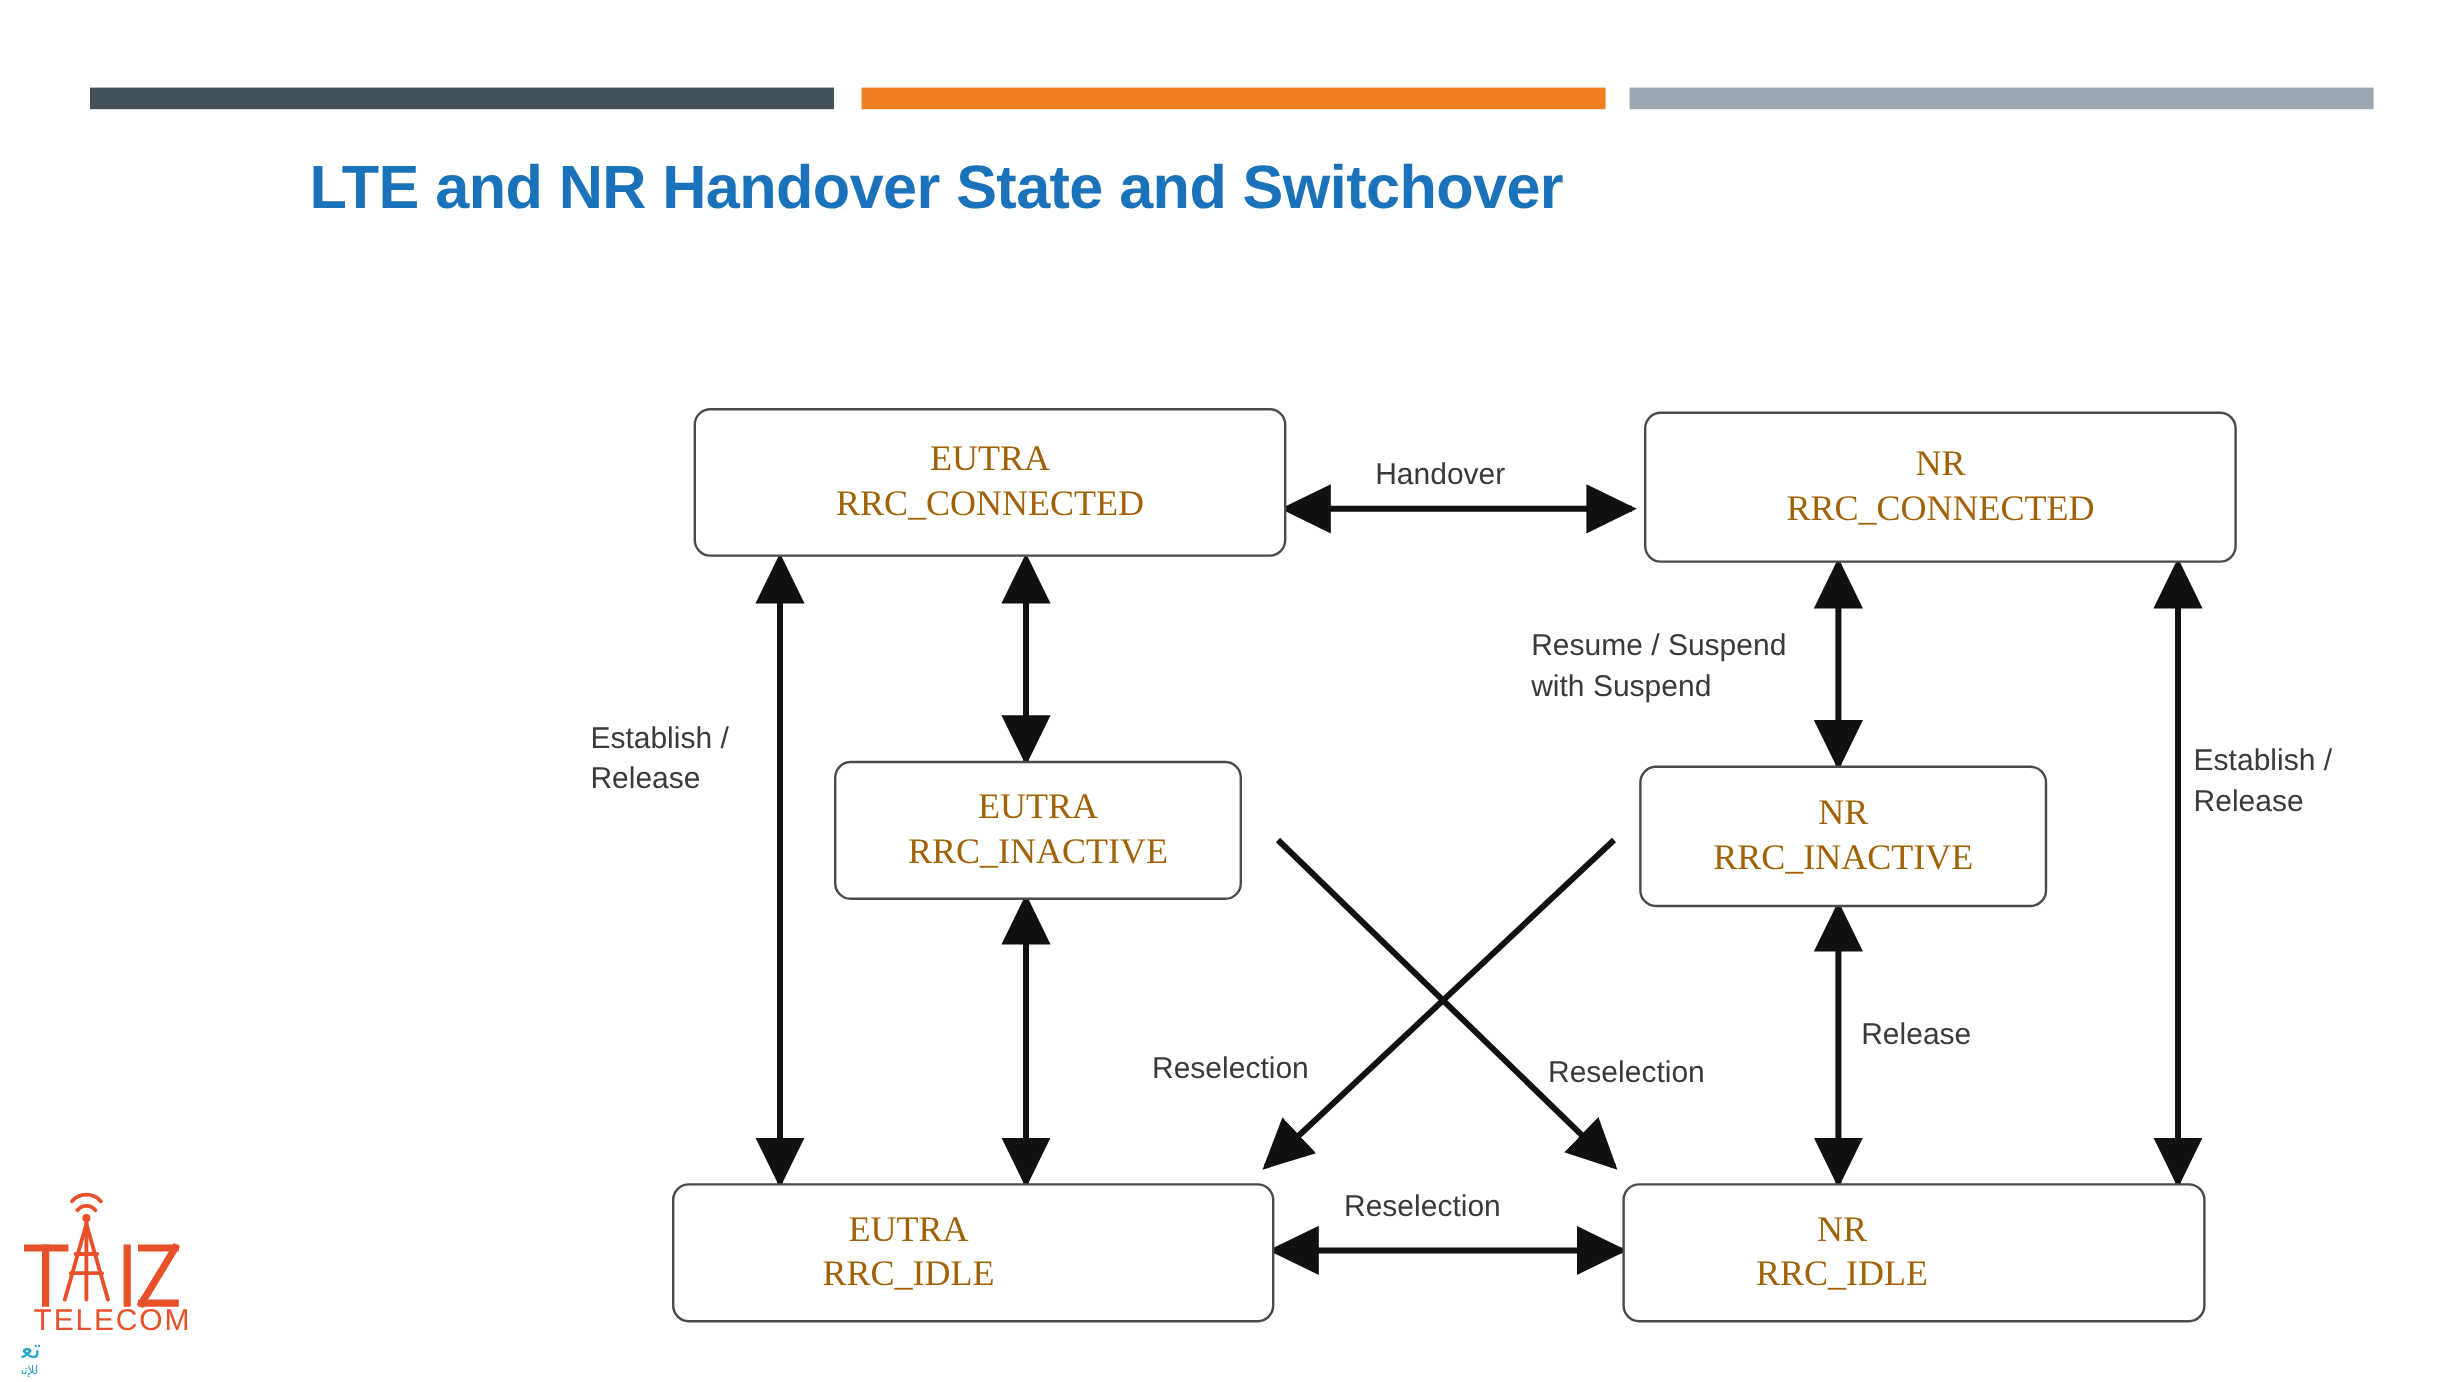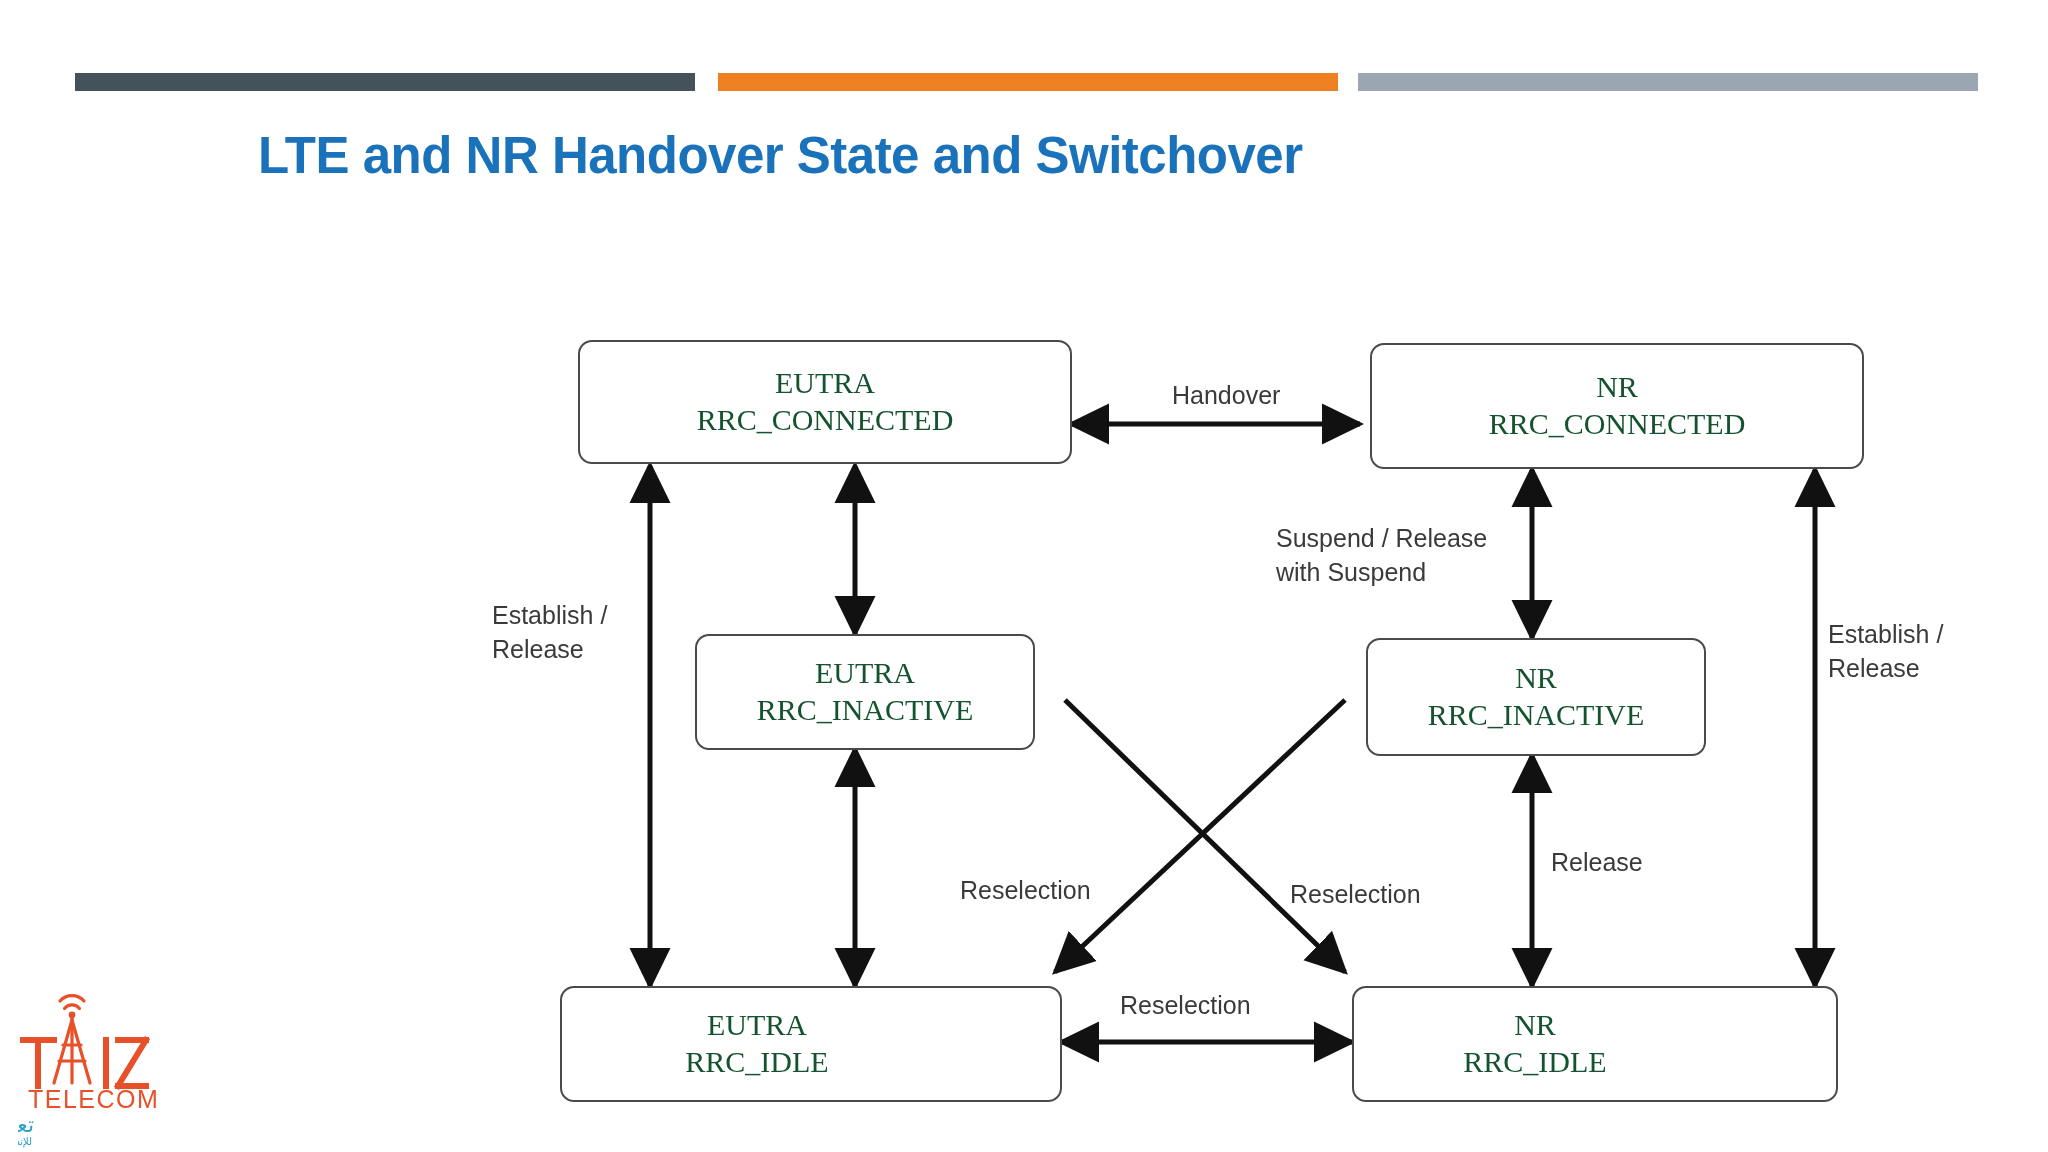--- a/index.html
+++ b/index.html
@@ -48,21 +48,21 @@
   #diagram svg { display: block; }
 
   
   .node {
     position: absolute;
     border: 2.5px solid #4a4a4a;
     border-radius: 14px;
     background: #ffffff;
     font-family: "Liberation Serif", serif;
     font-size: 30px;
-    color: #14532d;
+    color: #a16207;
     line-height: 1.22;
     text-align: center;
     display: flex;
     flex-direction: column;
     justify-content: center;
     align-items: center;
   }
   .node .l1, .node .l2 { display: block; white-space: nowrap; }
 
   
@@ -153,23 +153,23 @@
     <div class="node" style="left:560px; top:986px; width:502px; height:116px; padding-right:108px;">
       <span class="l1">EUTRA</span>
       <span class="l2">RRC_IDLE</span>
     </div>
 
     <div class="node" style="left:1352px; top:986px; width:486px; height:116px; padding-right:120px;">
       <span class="l1">NR</span>
       <span class="l2">RRC_IDLE</span>
     </div>
 
-    <div class="elabel" style="left:1172px; top:378px;">Handover</div>
-
-    <div class="elabel" style="left:1276px; top:521px;">Suspend / Release
+    <div class="elabel" style="left:1146px; top:378px;">Handover</div>
+
+    <div class="elabel" style="left:1276px; top:521px;">Resume / Suspend
 with Suspend</div>
 
     <div class="elabel" style="left:492px; top:598px; text-align:left;">Establish /
 Release</div>
 
     <div class="elabel" style="left:1828px; top:617px; text-align:left;">Establish /
 Release</div>
 
     <div class="elabel" style="left:1551px; top:845px;">Release</div>
 

